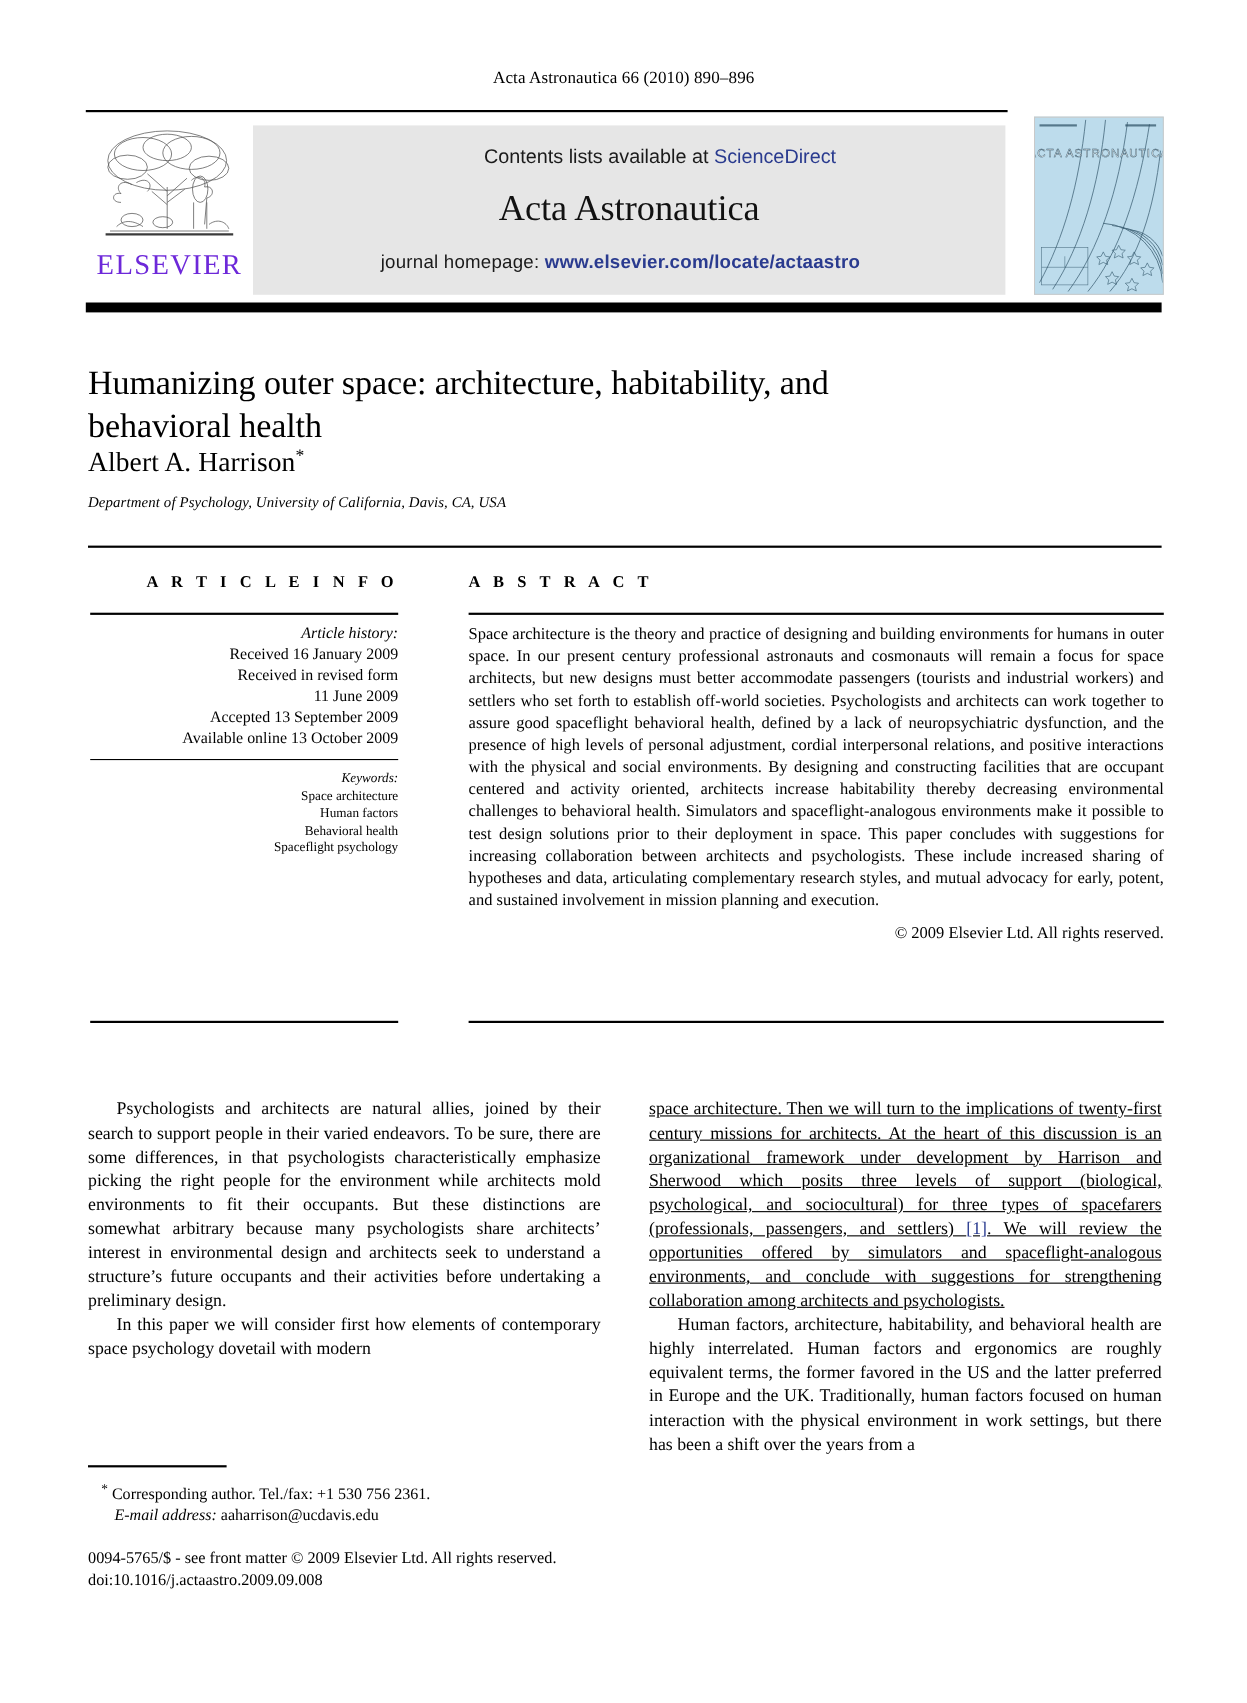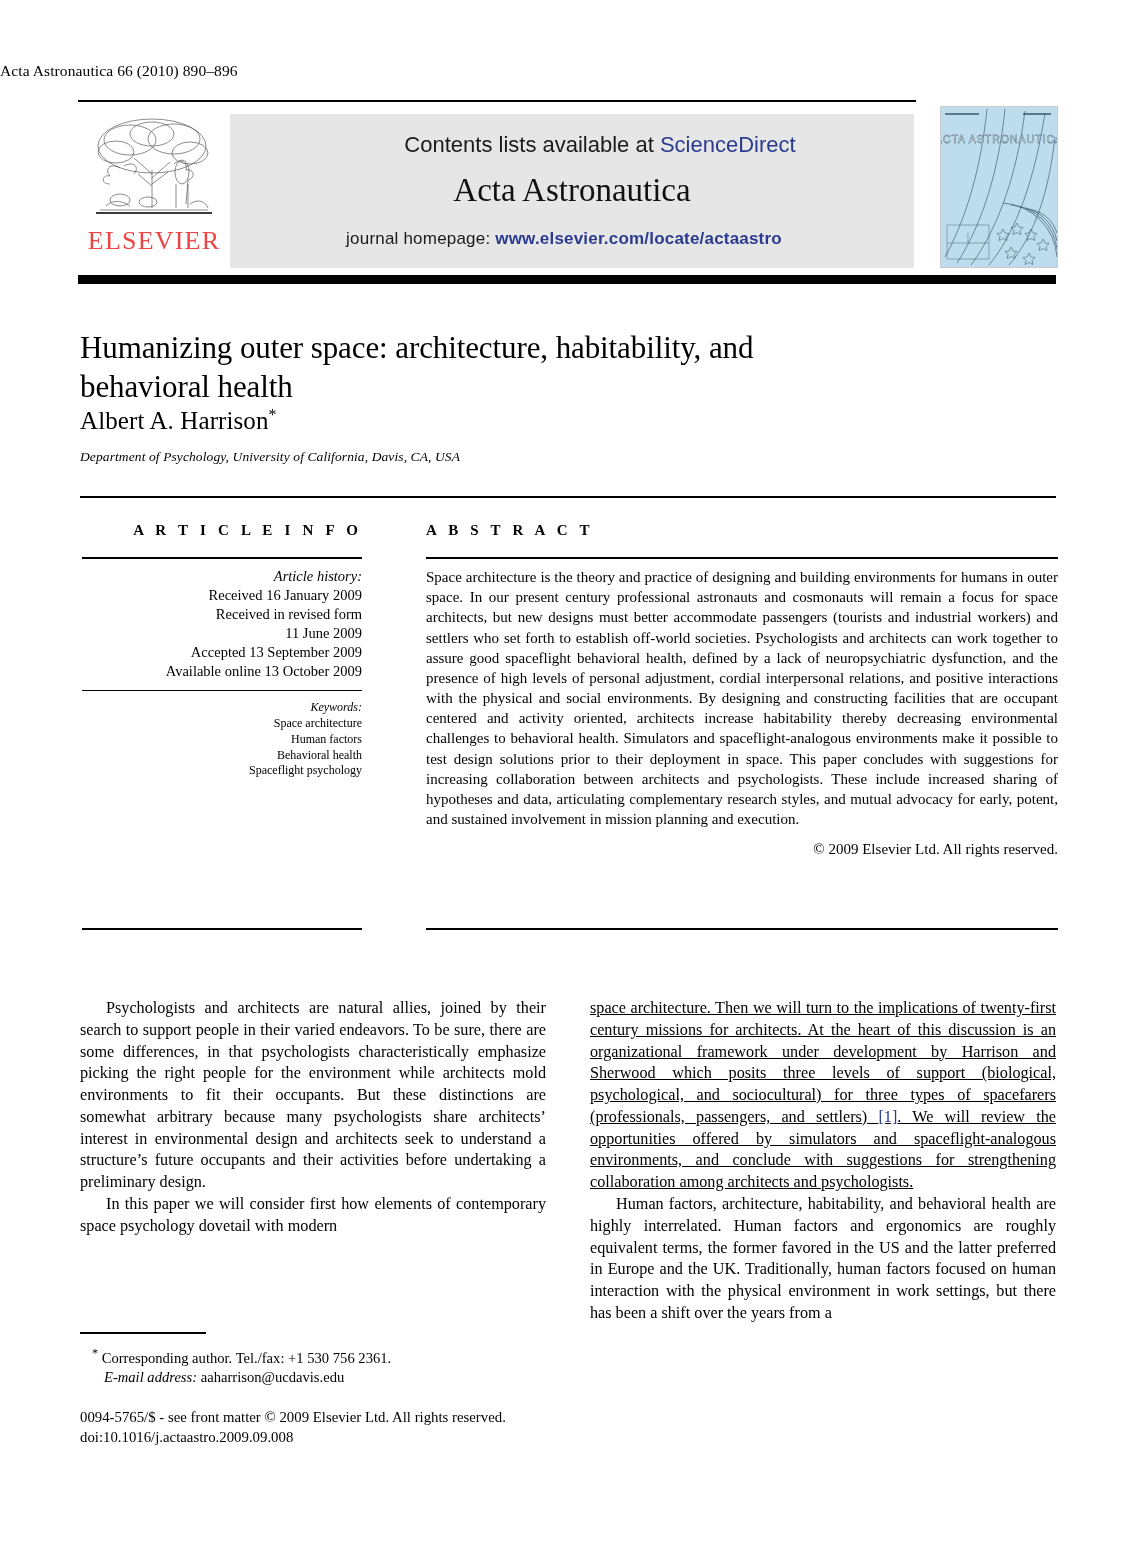--- a/index.html
+++ b/index.html
@@ -19,20 +19,21 @@
     background: #fff;
     overflow: hidden;
   }
 
   
   .runhead {
     position: absolute;
     top: 62px;
     left: 0;
     width: 1134px;
+    text-align: center;
     font-size: 15.5px;
     letter-spacing: 0.1px;
   }
 
   
   .masthead {
     position: absolute;
     top: 100px;
     left: 78px;
     width: 978px;
@@ -72,41 +73,41 @@
   }
   .elsevier .wordmark {
     position: absolute;
     top: 114px;
     left: 0;
     width: 140px;
     text-align: center;
     font-family: "Liberation Serif", serif;
     font-size: 26px;
     letter-spacing: 1.2px;
-    color: #ef4444;
+    color: #6d28d9;
     font-weight: 400;
   }
 
   
   .contentsbox {
     position: absolute;
     top: 14px;
     left: 152px;
     width: 684px;
     height: 154px;
     background: #e6e6e6;
   }
   .cb-line1 {
     position: absolute;
     top: 18px;
     left: 0;
     width: 740px;
     text-align: center;
     font-family: "Liberation Sans", sans-serif;
-    font-size: 22px;
+    font-size: 18px;
     color: #1a1a1a;
   }
   .cb-line1 .sd {
     color: #2a3b8f;
   }
   .cb-title {
     position: absolute;
     top: 58px;
     left: 0;
     width: 684px;

